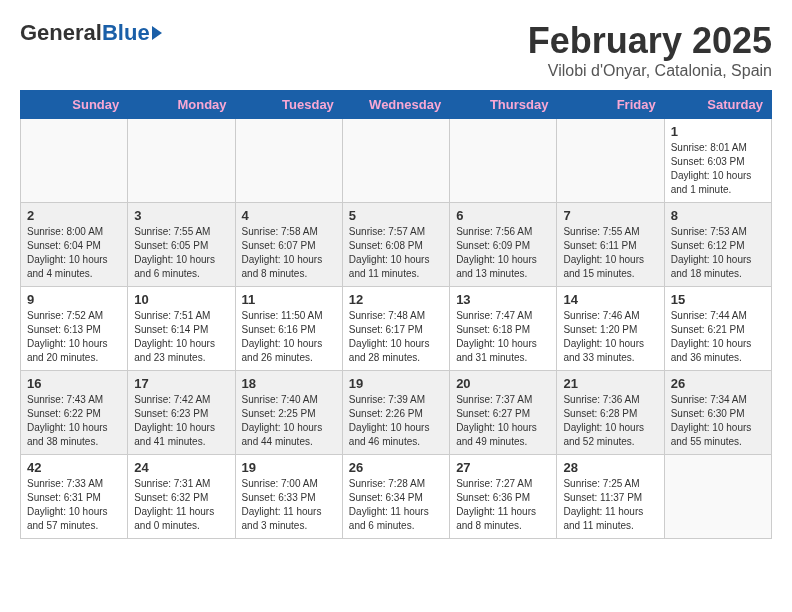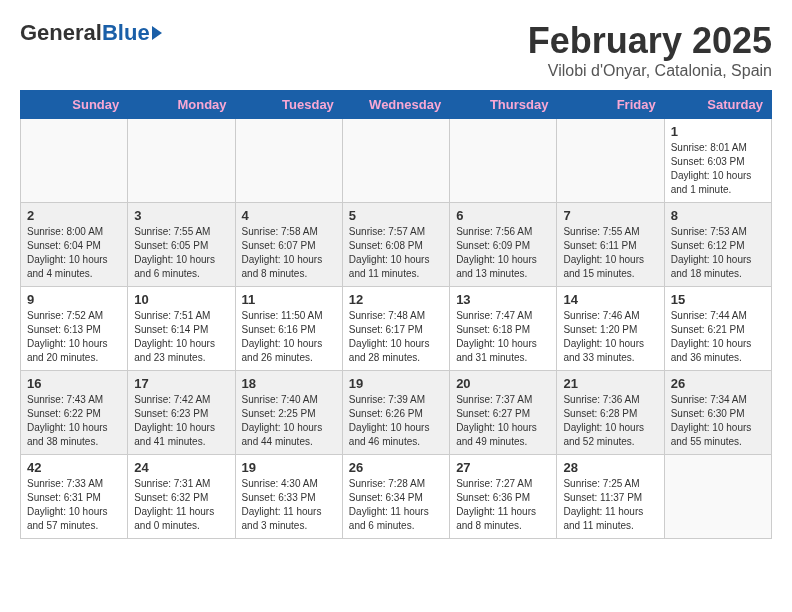--- a/index.html
+++ b/index.html
@@ -262,21 +262,21 @@
         <td>
           <span class="day-number">18</span>
           <div class="day-info">Sunrise: 7:40 AM
 Sunset: 2:25 PM
 Daylight: 10 hours
 and 44 minutes.</div>
         </td>
         <td>
           <span class="day-number">19</span>
           <div class="day-info">Sunrise: 7:39 AM
-Sunset: 6:26 PM
+Sunset: 2:26 PM
 Daylight: 10 hours
 and 46 minutes.</div>
         </td>
         <td>
           <span class="day-number">20</span>
           <div class="day-info">Sunrise: 7:37 AM
 Sunset: 6:27 PM
 Daylight: 10 hours
 and 49 minutes.</div>
         </td>
@@ -305,21 +305,21 @@
         </td>
         <td>
           <span class="day-number">24</span>
           <div class="day-info">Sunrise: 7:31 AM
 Sunset: 6:32 PM
 Daylight: 11 hours
 and 0 minutes.</div>
         </td>
         <td>
           <span class="day-number">19</span>
-          <div class="day-info">Sunrise: 4:30 AM
+          <div class="day-info">Sunrise: 7:00 AM
 Sunset: 6:33 PM
 Daylight: 11 hours
 and 3 minutes.</div>
         </td>
         <td>
           <span class="day-number">26</span>
           <div class="day-info">Sunrise: 7:28 AM
 Sunset: 6:34 PM
 Daylight: 11 hours
 and 6 minutes.</div>

